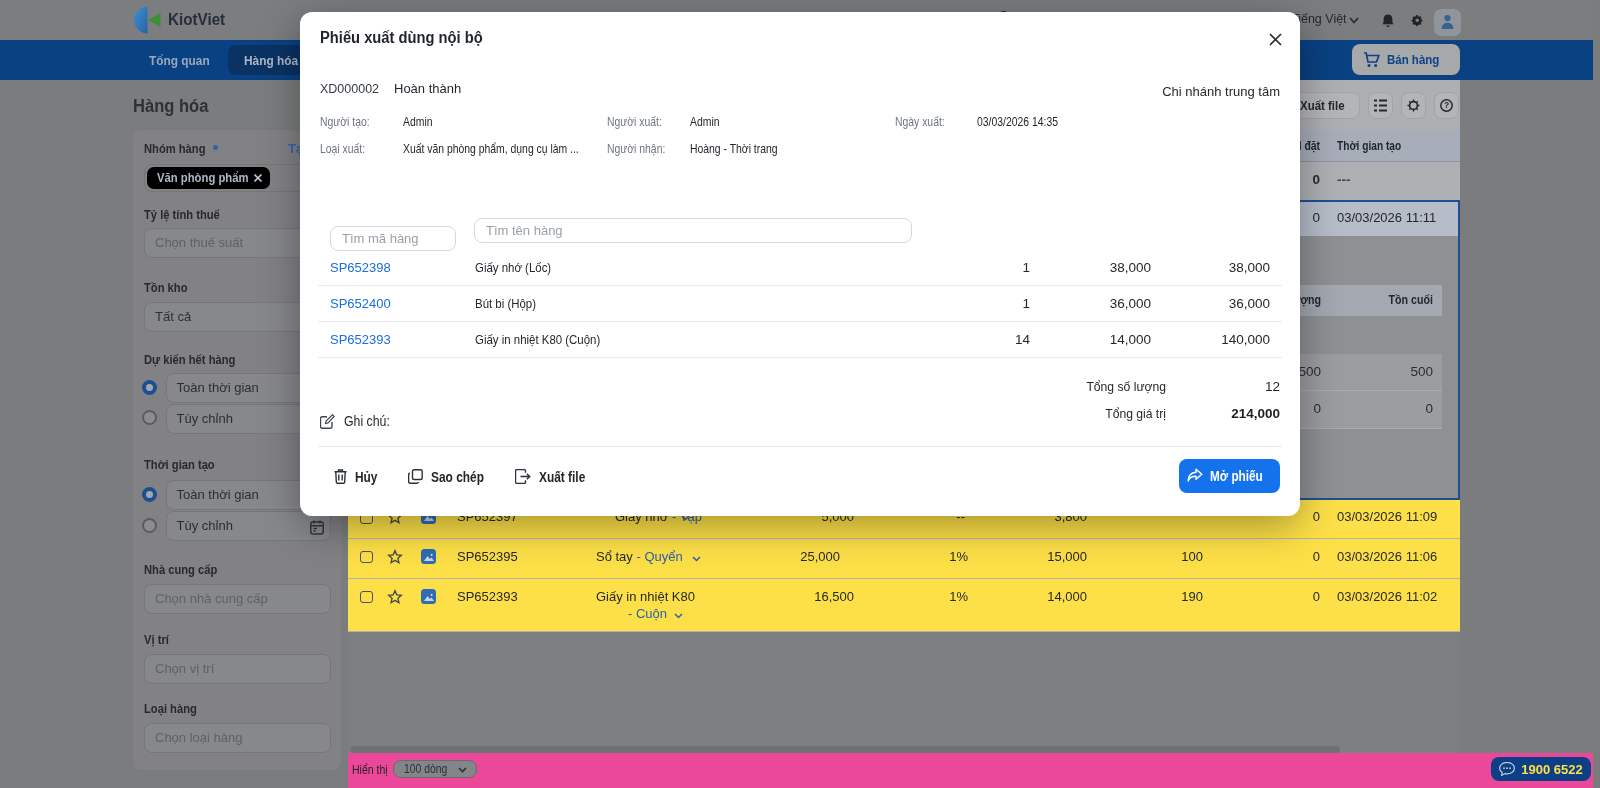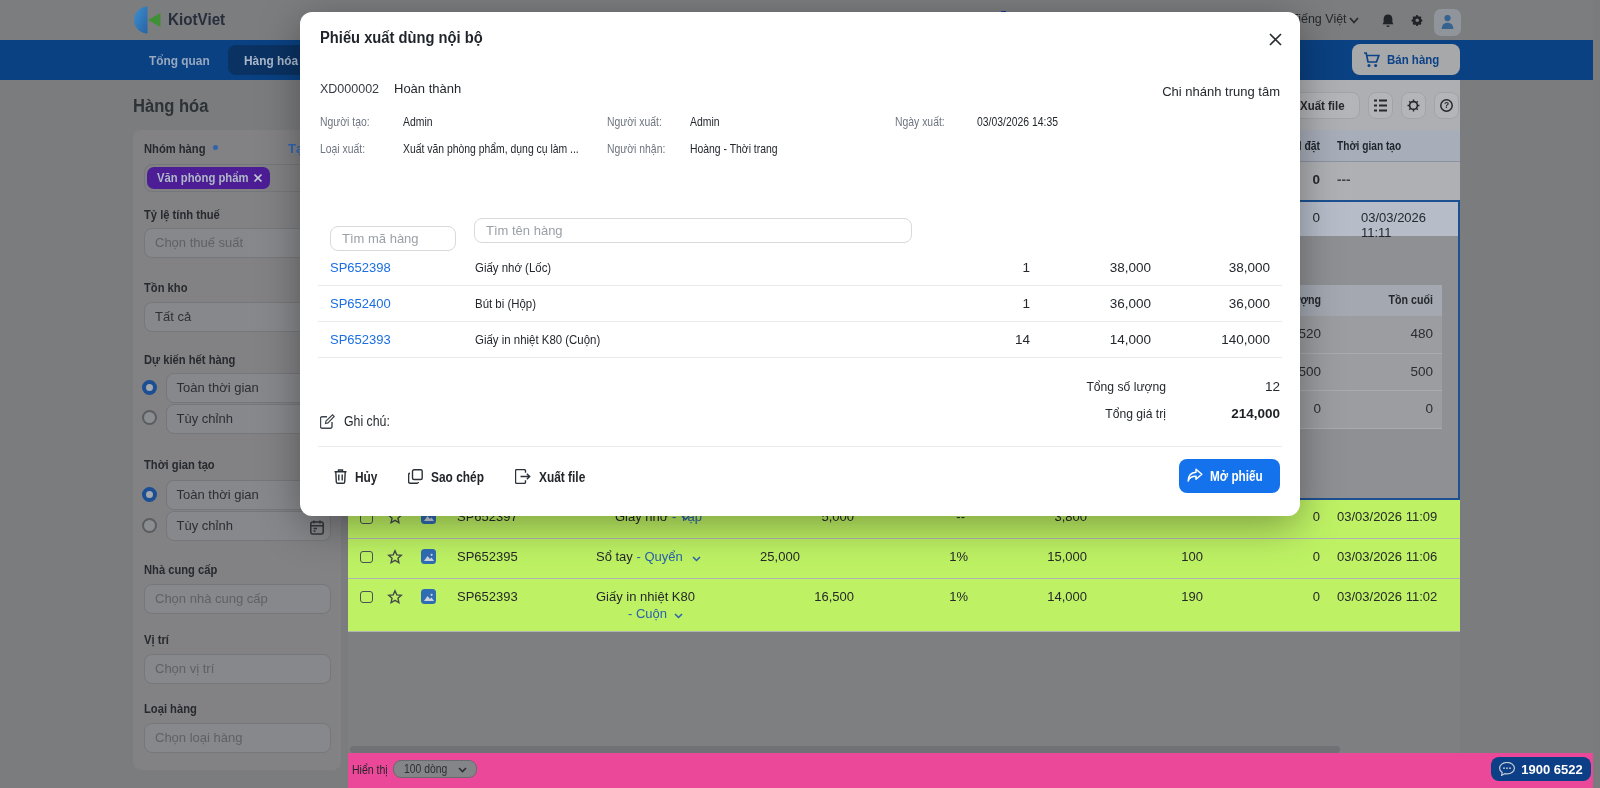--- a/index.html
+++ b/index.html
@@ -26,28 +26,28 @@
     font-size:13px; color:#2b2e33; line-height:28px; padding-left:10px; }
   #toolbar { left:348px; top:80px; width:1112px; height:50px; background:#aeafb2; }
   .tbtn { position:absolute; background:#b3b5b8; border:1px solid #a3a4a7; border-radius:8px; height:27px; top:12px; }
   #thead { left:348px; top:130px; width:1112px; height:32px; background:#a7adb9; border-bottom:1px solid #8c93a0;
     font-size:13px; font-weight:bold; color:#1f242b; }
   #row0 { left:348px; top:162px; width:1112px; height:38px; background:#aeb0b3; color:#26282b; }
   #bluepanel { left:348px; top:200px; width:1112px; height:300px; border:2px solid #1d5091; background:#8e9093; }
   #selrow { left:0px; top:0px; width:1108px; height:34px; background:#b6bdc9; }
   #subhead { left:892px; top:83px; width:200px; height:31px; background:#a3a8b1; font-weight:bold; font-size:13px; color:#24272c; }
   .subrow { position:absolute; left:892px; width:200px; height:37.5px; background:#9c9da0; border-bottom:1px solid #a9abad; font-size:13.5px; color:#292c30; }
-  .bgrow { position:absolute; left:348px; width:1112px; background:#bef264; border-bottom:1px solid #b2b3b5; color:#26282b; font-size:13px; }
+  .bgrow { position:absolute; left:348px; width:1112px; background:#fde047; border-bottom:1px solid #b2b3b5; color:#26282b; font-size:13px; }
   #belowrows { left:348px; top:632px; width:1112px; height:121px; background:#7e7f81; }
   #hthumb { left:350px; top:746px; width:990px; height:7px; background:#6f7174; border-radius:3.5px; }
   #bottombar { left:348px; top:753px; width:1252px; height:35px; background:#ec4899; }
   #pagesel { left:393px; top:760px; width:84px; height:18px; background:#848588; border:1px solid #6a6b6e; border-radius:8px; }
   #chatbtn { left:1491px; top:757px; width:100px; height:24px; background:#0d3f86; border-radius:8px;
     display:flex; align-items:center; justify-content:center; gap:6px; }
-  #chatbtn span { color:#ffffff; font-weight:bold; font-size:13px; }
+  #chatbtn span { color:#fde047; font-weight:bold; font-size:13px; }
   .num { text-align:right; }
   .bluedim { color:#2b61ad; }
   #modal { left:300px; top:12px; width:1000px; height:504px; background:#fff; border-radius:12px;
     box-shadow:0 10px 40px rgba(0,0,0,0.35); z-index:10; }
   #modal .mt { position:absolute; white-space:nowrap; }
   .lbl { color:#6e7580; font-size:13px; transform:scaleX(0.8); transform-origin:0 0; }
   .val { color:#24282e; font-size:13px; transform:scaleX(0.8); transform-origin:0 0; }
   .sx85 { transform:scaleX(0.85); transform-origin:0 0; }
   .sx88 { transform:scaleX(0.88); transform-origin:0 0; }
   .sxr { transform:scaleX(0.82); transform-origin:100% 0; }
@@ -109,21 +109,21 @@
     </svg>
   <span>Bán hàng</span>
 </div>
 
 <div id="sidetitle" class="abs">Hàng hóa</div>
 <div id="sidecard" class="abs"></div>
 <div class="abs slabel" style="left:144px;top:141px;">Nhóm hàng</div>
 <div class="abs" style="left:213px;top:145px;width:5px;height:5px;border-radius:50%;background:#2f64ad;"></div>
 <div class="abs" style="left:288px;top:141px;font-size:13px;font-weight:bold;color:#2e66b8;">Tạo mới</div>
 <div class="abs" style="left:144px;top:164px;width:187px;height:28px;border:1px solid #75777a;border-radius:8px;"></div>
-<div class="abs" style="left:146.5px;top:167px;width:123px;height:22px;border-radius:7px;background:#4c1d95;">
+<div class="abs" style="left:146.5px;top:167px;width:123px;height:22px;border-radius:7px;background:#000000;">
   <span style="position:absolute;left:10px;top:3.5px;font-size:12px;font-weight:bold;color:#aeb8c6;transform:scaleX(0.94);transform-origin:0 0;display:inline-block;">Văn phòng phẩm</span>
   <svg style="position:absolute;right:7px;top:6px" width="10" height="10" viewBox="0 0 10 10">
     <path d="M1.5,1.5 L8.5,8.5 M8.5,1.5 L1.5,8.5" stroke="#c3cad4" stroke-width="1.7"></path>
     </svg>
 </div>
 <div class="abs slabel" style="left:144px;top:207px;">Tỷ lệ tính thuế</div>
 <div class="abs sinput" style="left:144px;top:228px;">Chọn thuế suất</div>
 <div class="abs slabel" style="left:144px;top:280px;">Tồn kho</div>
 <div class="abs sinput" style="left:144px;top:302px;color:#2e3135;">Tất cả</div>
 <div class="abs slabel" style="left:144px;top:352px;">Dự kiến hết hàng</div>
@@ -172,30 +172,26 @@
   <div class="abs num" style="right:140px;top:8px;width:60px;transform:scaleX(0.8);transform-origin:100% 0;">KH đặt</div>
   <div class="abs" style="left:989px;top:8px;transform:scaleX(0.78);transform-origin:0 0;">Thời gian tạo</div>
 </div>
 <div id="row0" class="abs">
   <div class="abs num" style="right:140px;top:10px;width:60px;font-size:13.5px;font-weight:bold;">0</div>
   <div class="abs" style="left:989px;top:10px;font-size:13.5px;color:#3f4246;font-weight:bold;">---</div>
 </div>
 <div id="bluepanel" class="abs">
   <div id="selrow" class="abs">
     <div class="abs num" style="right:138px;top:8px;width:60px;font-size:13.5px;color:#24272c;">0</div>
-    <div class="abs" style="left:987px;top:8px;font-size:13px;color:#24272c;margin-left:24px;">03/03/2026 11:11</div>
+    <div class="abs" style="left:987px;top:8px;font-size:13px;color:#24272c;">03/03/2026 11:11</div>
   </div>
   <div id="subhead" class="abs">
     <div class="abs num" style="right:121px;top:7px;width:60px;transform:scaleX(0.82);transform-origin:100% 0;">Số lượng</div>
     <div class="abs num" style="right:9px;top:7px;width:70px;transform:scaleX(0.82);transform-origin:100% 0;">Tồn cuối</div>
   </div>
-  <div class="subrow" style="top:114px;">
-      <span class="abs num" style="right:121px;top:10px;width:70px;">520</span>
-      <span class="abs num" style="right:9px;top:10px;width:70px;">480</span>
-    </div>
   <div class="subrow" style="top:151.5px;">
       <span class="abs num" style="right:121px;top:10px;width:70px;">500</span>
       <span class="abs num" style="right:9px;top:10px;width:70px;">500</span>
     </div>
   <div class="subrow" style="top:189px;">
       <span class="abs num" style="right:121px;top:10px;width:70px;">0</span>
       <span class="abs num" style="right:9px;top:10px;width:70px;">0</span>
     </div>
 </div>
 <div class="bgrow" style="top:500px;height:38.5px;">
@@ -228,21 +224,21 @@
   <div class="abs" style="left:73px;top:10px;width:15px;height:15px;border-radius:3.5px;background:#2e6cb4;"></div>
   <svg class="abs" style="left:75.5px;top:14px" width="10" height="8" viewBox="0 0 10 8">
       <path d="M0,8 L3.5,3 L6,6 L7.5,4.5 L10,8 Z" fill="#cdd3da"></path>
       <circle cx="7.6" cy="1.8" r="1.1" fill="#cdd3da"></circle>
     </svg>
   <div class="abs" style="left:109px;top:10px;font-size:13px;">SP652395</div>
   <div class="abs" style="left:248px;top:10px;font-size:13px;">Sổ tay <span class="bluedim">- Quyển</span></div>
   <svg class="abs" style="left:344px;top:17px" width="9" height="6" viewBox="0 0 9 6">
       <path d="M1,1 L4.5,4.5 L8,1" fill="none" stroke="#2b61ad" stroke-width="1.5"></path>
     </svg>
-  <div class="abs num" style="right:640px;top:10px;width:80px;text-align:center;">25,000</div>
+  <div class="abs num" style="right:620px;top:10px;width:80px;">25,000</div>
   <div class="abs num" style="right:492px;top:10px;width:60px;">1%</div>
   <div class="abs num" style="right:373px;top:10px;width:80px;">15,000</div>
   <div class="abs num" style="right:257px;top:10px;width:60px;">100</div>
   <div class="abs num" style="right:140px;top:10px;width:60px;">0</div>
   <div class="abs" style="left:989px;top:10px;">03/03/2026 11:06</div>
 </div>
 <div class="bgrow" style="top:578.5px;height:53.5px;">
   <div class="abs" style="left:12px;top:12px;width:12.5px;height:12.5px;border:1.6px solid #4b5157;border-radius:3px;"></div>
   <svg class="abs" style="left:39px;top:10px" width="16" height="16" viewBox="0 0 24 24">
       <path fill="none" stroke="#43474c" stroke-width="2" d="M12,2.5 14.7,8.8 21.5,9.4 16.4,13.9 17.9,20.6 12,17.1 6.1,20.6 7.6,13.9 2.5,9.4 9.3,8.8Z"></path>

